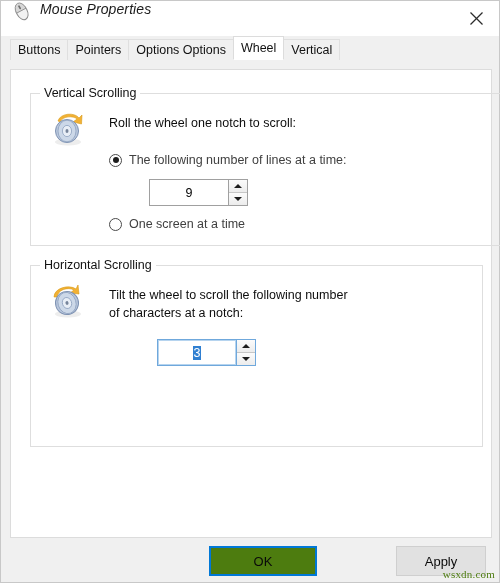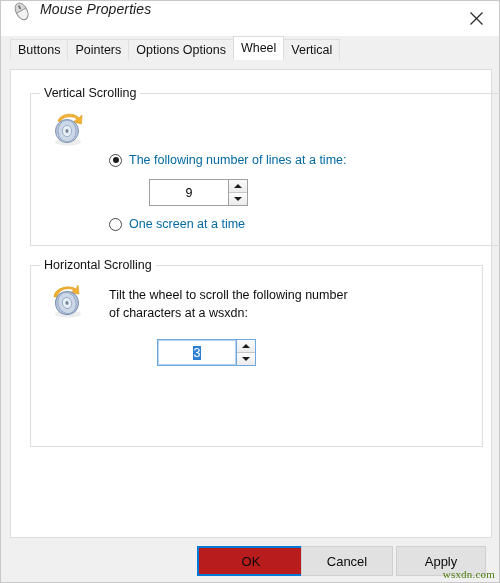--- a/index.html
+++ b/index.html
@@ -174,21 +174,21 @@
     content: "";
     position: absolute;
     left: 50%; top: 50%;
     transform: translate(-50%, -50%);
     width: 6px; height: 6px;
     border-radius: 50%;
     background: #1d1d1d;
   }
   .radio-label {
     font-size: 12.5px;
-    color: #0369a1;
+    color: #404040;
     white-space: nowrap;
   }
 
   
   .spinner {
     position: absolute;
     display: flex;
     height: 27px;
     box-sizing: border-box;
   }
@@ -260,21 +260,22 @@
     background: #e1e1e1;
     border: 1px solid #cfcfcf;
     display: flex;
     align-items: center;
     justify-content: center;
     font-size: 13px;
     color: #0a0a0a;
   }
   .btn.default {
     border: 2px solid #0078d7;
-    background: #b91c1c;
+    background: #4d7c0f;
+    margin-left: 12px;
   }
   #btn-ok     { left: 196px; width: 108px; }
   #btn-cancel { left: 300px; width: 92px; }
   #btn-apply  { left: 395px; width: 90px; }
 
   
   .watermark {
     position: absolute;
     right: 4px;
     bottom: 2px;
@@ -325,20 +326,21 @@
         <svg width="42" height="42" viewBox="0 0 42 42">
           <ellipse cx="21" cy="34" rx="13" ry="3.5" fill="#e8e8e8" opacity="0.8"></ellipse>
           <path d="M11 13 C13 5, 28 4, 32 10 L35 7 L34.5 16 L26 14 L30 11 C26.5 7.5, 15 8, 13.5 14 Z" fill="#f2b134" stroke="#d99a18" stroke-width="0.6"></path>
           <ellipse cx="20" cy="23" rx="11.5" ry="11.5" fill="#b9c7dd" stroke="#7f93b3" stroke-width="1"></ellipse>
           <ellipse cx="20" cy="23" rx="9" ry="10.8" fill="#ccd8e8" stroke="#8fa2bf" stroke-width="0.8"></ellipse>
           <ellipse cx="20" cy="23" rx="4.6" ry="5.6" fill="#e8eef6" stroke="#8fa2bf" stroke-width="0.8"></ellipse>
           <ellipse cx="20" cy="23" rx="1.5" ry="1.9" fill="#76849b"></ellipse>
         </svg>
       </div>
 
+      <div class="line-text" style="left:78px; top:21px;">Roll the wheel one notch to scroll:</div>
 
       <div class="radio-row" style="left:78px; top:59px;">
         <span class="radio checked"></span>
         <span class="radio-label">The following number of lines at a time:</span>
       </div>
 
       <div class="spinner" style="left:118px; top:85px;">
         <div class="spin-field">9</div>
         <div class="spin-buttons">
           <div class="spin-btn up">
@@ -366,40 +368,39 @@
           <g transform="rotate(-18 20 23)">
             <ellipse cx="20" cy="23" rx="11.5" ry="11.5" fill="#b9c7dd" stroke="#7f93b3" stroke-width="1"></ellipse>
             <ellipse cx="20" cy="23" rx="9" ry="10.8" fill="#ccd8e8" stroke="#8fa2bf" stroke-width="0.8"></ellipse>
             <ellipse cx="20" cy="23" rx="4.6" ry="5.6" fill="#e8eef6" stroke="#8fa2bf" stroke-width="0.8"></ellipse>
             <ellipse cx="20" cy="23" rx="1.5" ry="1.9" fill="#76849b"></ellipse>
           </g>
         </svg>
       </div>
 
       <div class="line-text" style="left:78px; top:21px;">Tilt the wheel to scroll the following number</div>
-      <div class="line-text" style="left:78px; top:39px;">of characters at a wsxdn:</div>
+      <div class="line-text" style="left:78px; top:39px;">of characters at a notch:</div>
 
       <div class="spinner focused" style="left:126px; top:73px;">
         <div class="spin-field">
           <span class="sel-text">3</span>
         </div>
         <div class="spin-buttons">
           <div class="spin-btn up">
             <span class="arrow-up"></span>
           </div>
           <div class="spin-btn down">
             <span class="arrow-down"></span>
           </div>
         </div>
       </div>
     </div>
 
   </div>
 
   <div class="btnrow">
     <div class="btn default" id="btn-ok">OK</div>
-    <div class="btn" id="btn-cancel">Cancel</div>
     <div class="btn" id="btn-apply">Apply</div>
   </div>
 
   <div class="watermark">wsxdn.com</div>
 
 </div>
 
 </body></html>

